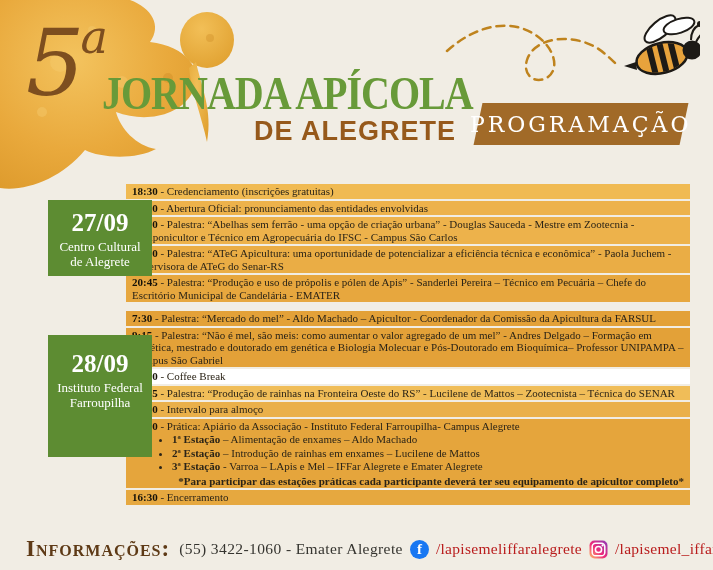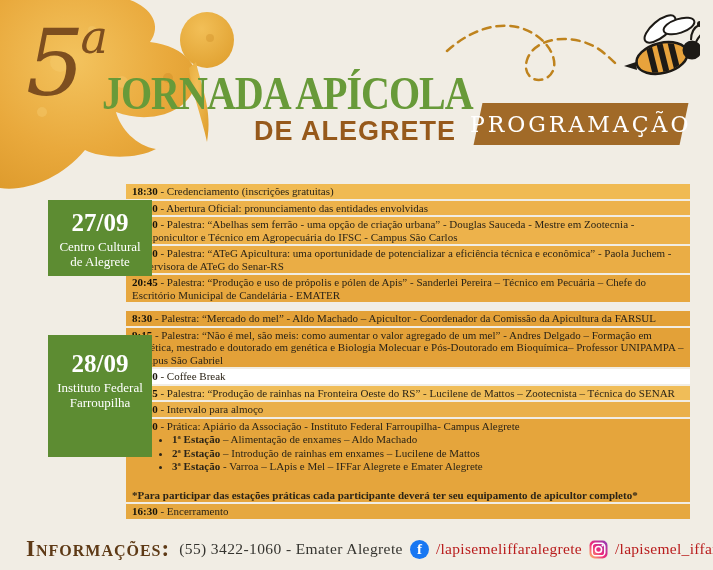--- a/index.html
+++ b/index.html
@@ -48,21 +48,21 @@
   .venue{font-size:13px;line-height:15px;margin-top:3px;padding:0 6px;}
   .row{
     font-size:11px;line-height:12.5px;padding:1px 6px;margin-bottom:2px;
     color:#2b2417;
   }
   .row .time{font-weight:bold;color:#151209;}
   .row.bold .txt{font-weight:bold;}
   .bullets{margin:1px 0 0 0;padding:0 0 0 40px;}
   .bullets li{margin-bottom:1px;}
   .bullets .blabel{font-weight:bold;}
-  .note{font-weight:bold;text-align:left;margin-top:16px;}
+  .note{font-weight:bold;text-align:right;margin-top:2px;}
   
   .footer{
     position:absolute;left:26px;top:536px;display:flex;align-items:center;gap:7px;
     white-space:nowrap;
   }
   .info-label{
     font-family:"Liberation Serif",serif;font-variant:small-caps;font-weight:bold;
     font-size:23px;color:#5e3a16;letter-spacing:1px;margin-right:2px;
   }
   .contact{font-size:15.5px;color:#35342f;letter-spacing:.4px;text-align:center;}
@@ -158,21 +158,21 @@
           <div class="row" style="background: rgb(234, 173, 69);"><span class="time">20:30</span> <span class="txt">- Palestra: “ATeG Apicultura: uma oportunidade de potencializar a eficiência técnica e econômica” - Paola Juchem - Supervisora de ATeG do Senar-RS</span></div>
           <div class="row" style="background: rgb(231, 167, 62);"><span class="time">20:45</span> <span class="txt">- Palestra: “Produção e uso de própolis e pólen de Apis” - Sanderlei Pereira – Técnico em Pecuária – Chefe do Escritório Municipal de Candelária - EMATER</span></div>
         </div>
       </section>
       <section class="day day2">
         <div class="datebox">
           <div class="date">28/09</div>
           <div class="venue">Instituto Federal Farroupilha</div>
         </div>
         <div class="rows">
-          <div class="row" style="background: rgb(227, 161, 56);"><span class="time">8:30</span> <span class="txt">- Palestra: “Mercado do mel” - Aldo Machado – Apicultor - Coordenador da Comissão da Apicultura da FARSUL</span></div>
+          <div class="row" style="background: rgb(227, 161, 56);"><span class="time">7:30</span> <span class="txt">- Palestra: “Mercado do mel” - Aldo Machado – Apicultor - Coordenador da Comissão da Apicultura da FARSUL</span></div>
           <div class="row" style="background: rgb(227, 161, 56);"><span class="time">9:15</span> <span class="txt">- Palestra: “Não é mel, são meis: como aumentar o valor agregado de um mel” - Andres Delgado – Formação em Genética, mestrado e doutorado em genética e Biologia Molecuar e Pós-Doutorado em Bioquímica– Professor UNIPAMPA – Campus São Gabriel</span></div>
           <div class="row" style="background: #ffffff;"><span class="time">10:00</span> <span class="txt">- Coffee Break</span></div>
           <div class="row" style="background: rgb(240, 189, 88);"><span class="time">10:45</span> <span class="txt">- Palestra: “Produção de rainhas na Fronteira Oeste do RS” - Lucilene de Mattos – Zootecnista – Técnica do SENAR</span></div>
           <div class="row" style="background: rgb(234, 176, 74);"><span class="time">04:00</span> <span class="txt">- Intervalo para almoço</span></div>
           <div class="row" style="background: rgb(229, 165, 60);"><span class="time">14:00</span> <span class="txt">- Prática: Apiário da Associação - Instituto Federal Farroupilha- Campus Alegrete</span><ul class="bullets">
               <li><b class="blabel">1ª Estação</b> <span>– Alimentação de enxames – Aldo Machado</span></li>
               <li><b class="blabel">2ª Estação</b> <span>– Introdução de rainhas em enxames – Lucilene de Mattos</span></li>
               <li><b class="blabel">3ª Estação</b> <span>- Varroa – LApis e Mel – IFFar Alegrete e Emater Alegrete</span></li>
             </ul><div class="note">*Para participar das estações práticas cada participante deverá ter seu equipamento de apicultor completo*</div></div>
           <div class="row" style="background: rgb(230, 168, 63);"><span class="time">16:30</span> <span class="txt">- Encerramento</span></div>

